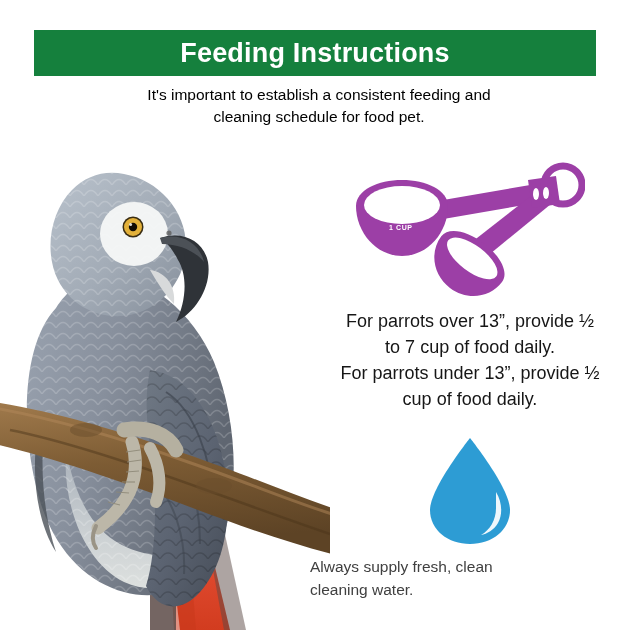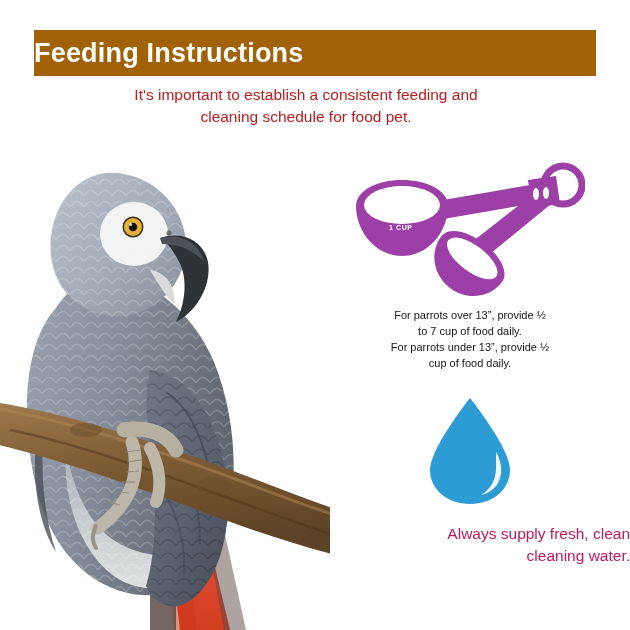--- a/index.html
+++ b/index.html
@@ -16,43 +16,44 @@
     color: #1c1c1c;
   }
 
   
   .banner {
     position: absolute;
     left: 34px;
     top: 30px;
     width: 562px;
     height: 46px;
-    background: #a16207;
+    background: #15803d;
     display: flex;
     align-items: center;
+    justify-content: center;
   }
   .banner-title {
     color: #ffffff;
     font-size: 27px;
     font-weight: bold;
     letter-spacing: 0.2px;
     line-height: 1;
     white-space: nowrap;
   }
 
   
   .subtitle {
     position: absolute;
-    left: 91px;
+    left: 104px;
     top: 84px;
     width: 430px;
     text-align: center;
     font-size: 15.5px;
     line-height: 1.42;
-    color: #b91c1c;
+    color: #000000;
   }
 
   
   .parrot-wrap {
     position: absolute;
     left: 0px;
     top: 130px;
     width: 330px;
     height: 500px;
   }
@@ -82,42 +83,42 @@
   .cup-label-1 { left: 79px; top: 64px; }
   .cup-label-half {
     left: 108px; top: 115px;
     transform: rotate(37deg);
     transform-origin: left center;
   }
 
   .para {
     width: 320px;
     text-align: center;
-    font-size: 11px;
+    font-size: 18px;
     line-height: 1.45;
     color: #161616;
   }
   .para-1 { margin-top: 8px; }
   .para-2 { }
 
   .drop-wrap {
     width: 320px;
     height: 110px;
     margin-top: 24px;
     display: flex;
     justify-content: center;
     align-items: flex-start;
   }
   .note {
     width: 320px;
-    text-align: right;
+    text-align: left;
     font-size: 15.5px;
     line-height: 1.45;
-    margin-top: 17px;
-    color: #be185d;
+    margin-top: 10px;
+    color: #404040;
   }
 </style>
 </head>
 <body>
 
 <div class="banner">
   <div class="banner-title">Feeding Instructions</div>
 </div>
 
 <div class="subtitle">

